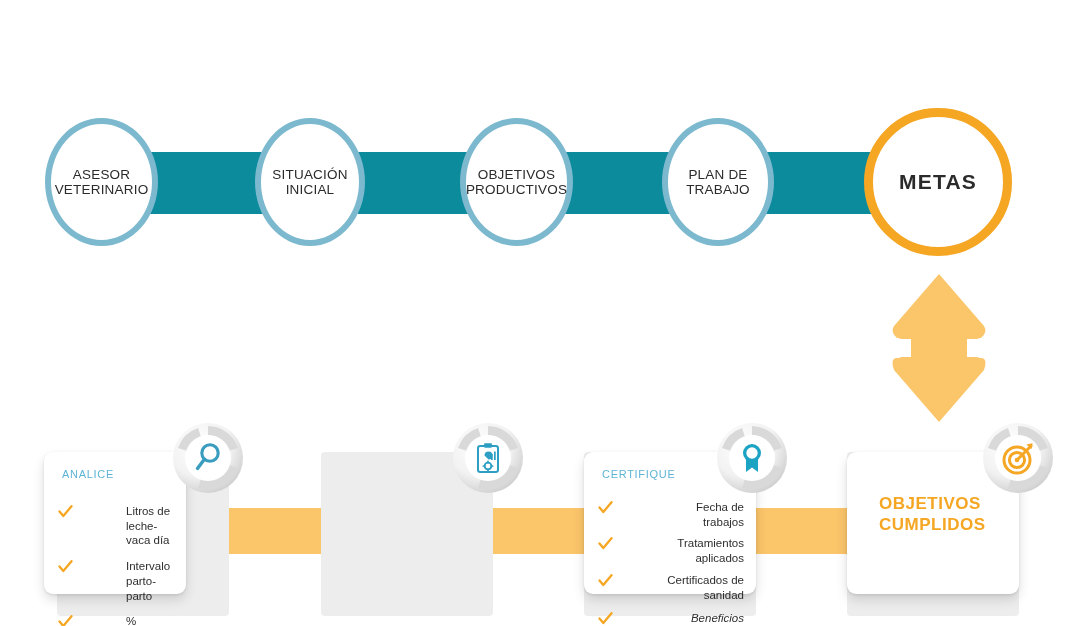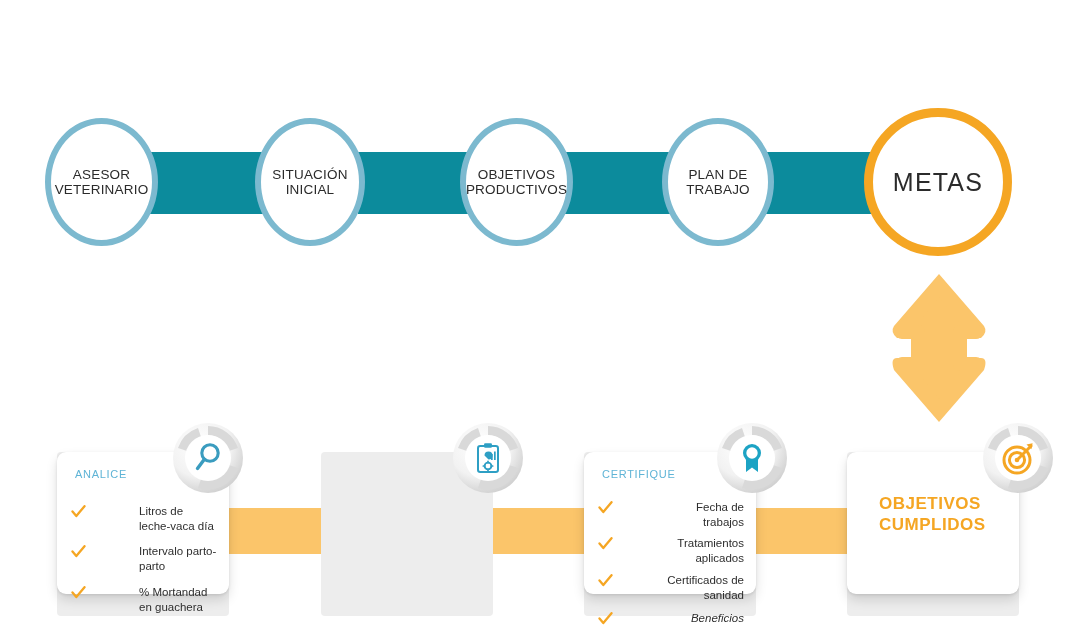--- a/index.html
+++ b/index.html
@@ -22,21 +22,21 @@
     box-sizing:border-box;
     display:flex;align-items:center;justify-content:center;
     text-align:center;
   }
   .node.teal{border:6px solid #7cb9cf;}
   .node.goal{border:9px solid #f5a623;}
   .node .nlabel{
     color:#2b2b2b;line-height:1.12;letter-spacing:.2px;
     font-size:13.5px;font-weight:400;padding:0 6px;white-space:pre-line;
   }
-  .node.goal .nlabel{font-size:25px;letter-spacing:1.2px;}
+  .node.goal .nlabel{font-size:21px;letter-spacing:1.2px;font-weight:bold;}
 
   
   .dblarrow{position:absolute;left:884px;top:268px;width:110px;height:160px;}
 
   
   .orangebar{
     position:absolute;left:57px;top:508px;width:957px;height:46px;
     background:#fbc56a;
   }
 
@@ -125,21 +125,21 @@
     </svg>
   </div>
 
   <div class="orangebar"></div>
 
   <div class="shadowplate" style="left:57px;top:452px;width:172px;height:164px;"></div>
   <div class="shadowplate" style="left:321px;top:452px;width:172px;height:164px;"></div>
   <div class="shadowplate" style="left:584px;top:452px;width:172px;height:164px;"></div>
   <div class="shadowplate" style="left:847px;top:452px;width:172px;height:164px;"></div>
 
-  <div class="card" style="left:57px;top:452px;width:172px;height:142px;padding-left:29px;">
+  <div class="card" style="left:44px;top:452px;width:142px;height:142px;padding-left:29px;">
     <div class="card-title">ANALICE</div>
     <div class="bullets" style="top:52px;">
       <div class="bullet">
         <svg class="tick" viewBox="0 0 15 13">
             <path d="M1.5 6.5 L5.3 11 L13.5 1.2" fill="none" stroke="#f5a623" stroke-width="2.3" stroke-linecap="round" stroke-linejoin="round"></path>
           </svg>
         <span class="btext">Litros de leche-vaca día</span>
       </div>
       <div class="bullet">
         <svg class="tick" viewBox="0 0 15 13">

